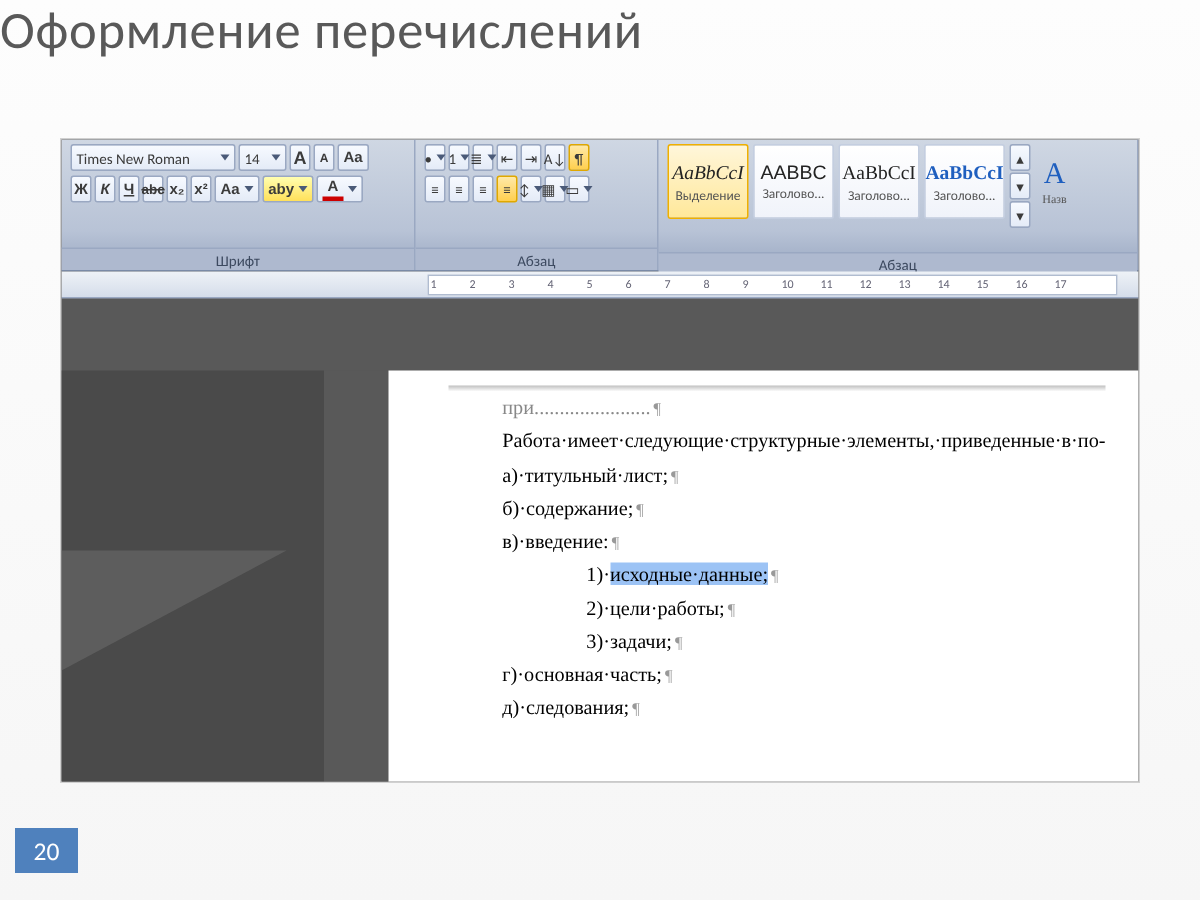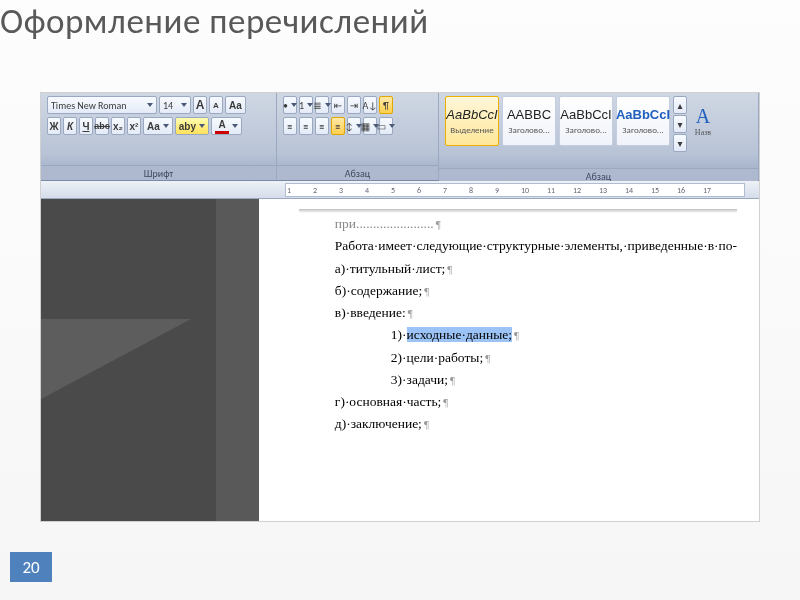--- a/index.html
+++ b/index.html
@@ -16,32 +16,32 @@
   .grp-label { height:15px; background:#aeb9cf; text-align:center; font-size:10px; color:#3d4a60; border-top:1px solid #9aa8c2; margin:16px -6px 0 -6px; line-height:15px; }
   .btn, .dd, .box { background:linear-gradient(#f7faff,#e4ebf7); border:1px solid #9aa8c2; border-radius:2px; height:18px; display:flex; align-items:center; justify-content:center; padding:0 3px; cursor:default; }
   .dd { justify-content:space-between; }
   .caret { width:0;height:0;border-left:3px solid transparent;border-right:3px solid transparent;border-top:4px solid #4a5a78;margin-left:3px; }
   .col { display:flex; flex-direction:column; gap:2px; }
   .row { display:flex; gap:2px; align-items:center; }
   .ic { font-family:Arial,sans-serif; font-size:10px; font-weight:bold; }
   .sq { width:14px; }
   .clr { width:14px;height:3px;background:#c00;display:block;margin-top:1px;}
   .style-tile { width:54px; height:50px; background:linear-gradient(#fff,#f0f3fa); border:1px solid #c4cee0; border-radius:2px; display:flex; flex-direction:column; align-items:center; justify-content:center; font-size:9px; color:#555; }
-  .style-tile .samp { font-family:Liberation Sans, sans-serif; font-size:13px; color:#222; margin-bottom:2px;}
+  .style-tile .samp { font-family:Liberation Serif, serif; font-size:13px; color:#222; margin-bottom:2px;}
   .style-tile.sel { border:1px solid #f0b000; background:linear-gradient(#fff6da,#ffe89a); }
   .style-tile.blue .samp { color:#1f5fbf; }
 
   
   .ruler { height:18px; background:linear-gradient(#eef2f7,#d5ddea); border-bottom:1px solid #9aa8c2; position:relative; font-size:8px; color:#667; overflow:hidden;}
   .ruler .white { position:absolute; top:2px; left:244px; width:460px; height:14px; background:#fff; border:1px solid #b0bcd0;}
   .ruler .ticks { position:absolute; top:0; left:244px; display:flex; }
   .ruler .tick { width:26px; text-align:left; padding-left:2px; line-height:18px;}
 
   
-  .docwrap { display:flex; height:calc(100% - 106px); }
+  .docwrap { display:flex; height:calc(100% - 106px);margin-top:48px; }
   .darkpane { width:196px; background:#4a4a4a; position:relative; }
   .darkpane .tri { position:absolute; top:120px; left:0; width:0; height:0; border-top:80px solid #6a6a6a; border-right:150px solid transparent; opacity:0.6;}
   .gap { width:48px; background:#595959; }
   .page { flex:1; background:#fff; padding:10px 22px 0 40px; font-family:"Times New Roman",Georgia,serif; font-size:13.5px; color:#000; position:relative; line-height:1.65; }
   .page p { margin:0; }
   .pm { color:#999; font-size:11px; padding-left:2px; }
   .ind0 { text-indent:36px; }
   .ind1 { padding-left:36px; }
   .ind2 { padding-left:92px; }
   .hl { background:#9cc3f5; }
@@ -244,18 +244,18 @@
         <div class="shadow-top"></div>
         <p class="ind1" style="color:#888"><span>при.......................</span><span class="pm">¶</span></p>
         <p class="ind0"><span>Работа·имеет·следующие·структурные·элементы,·приведенные·в·по-</span></p>
         <p class="ind1"><span>а)·титульный·лист;</span><span class="pm">¶</span></p>
         <p class="ind1"><span>б)·содержание;</span><span class="pm">¶</span></p>
         <p class="ind1"><span>в)·введение:</span><span class="pm">¶</span></p>
         <p class="ind2"><span>1)·</span><span class="hl">исходные·данные;</span><span class="pm">¶</span></p>
         <p class="ind2"><span>2)·цели·работы;</span><span class="pm">¶</span></p>
         <p class="ind2"><span>3)·задачи;</span><span class="pm">¶</span></p>
         <p class="ind1"><span>г)·основная·часть;</span><span class="pm">¶</span></p>
-        <p class="ind1"><span>д)·заключение;</span><span class="pm">¶</span></p>
+        <p class="ind1"><span>д)·следования;</span><span class="pm">¶</span></p>
       </div>
     </div>
 
   </div>
 </div>
 
 </body></html>

